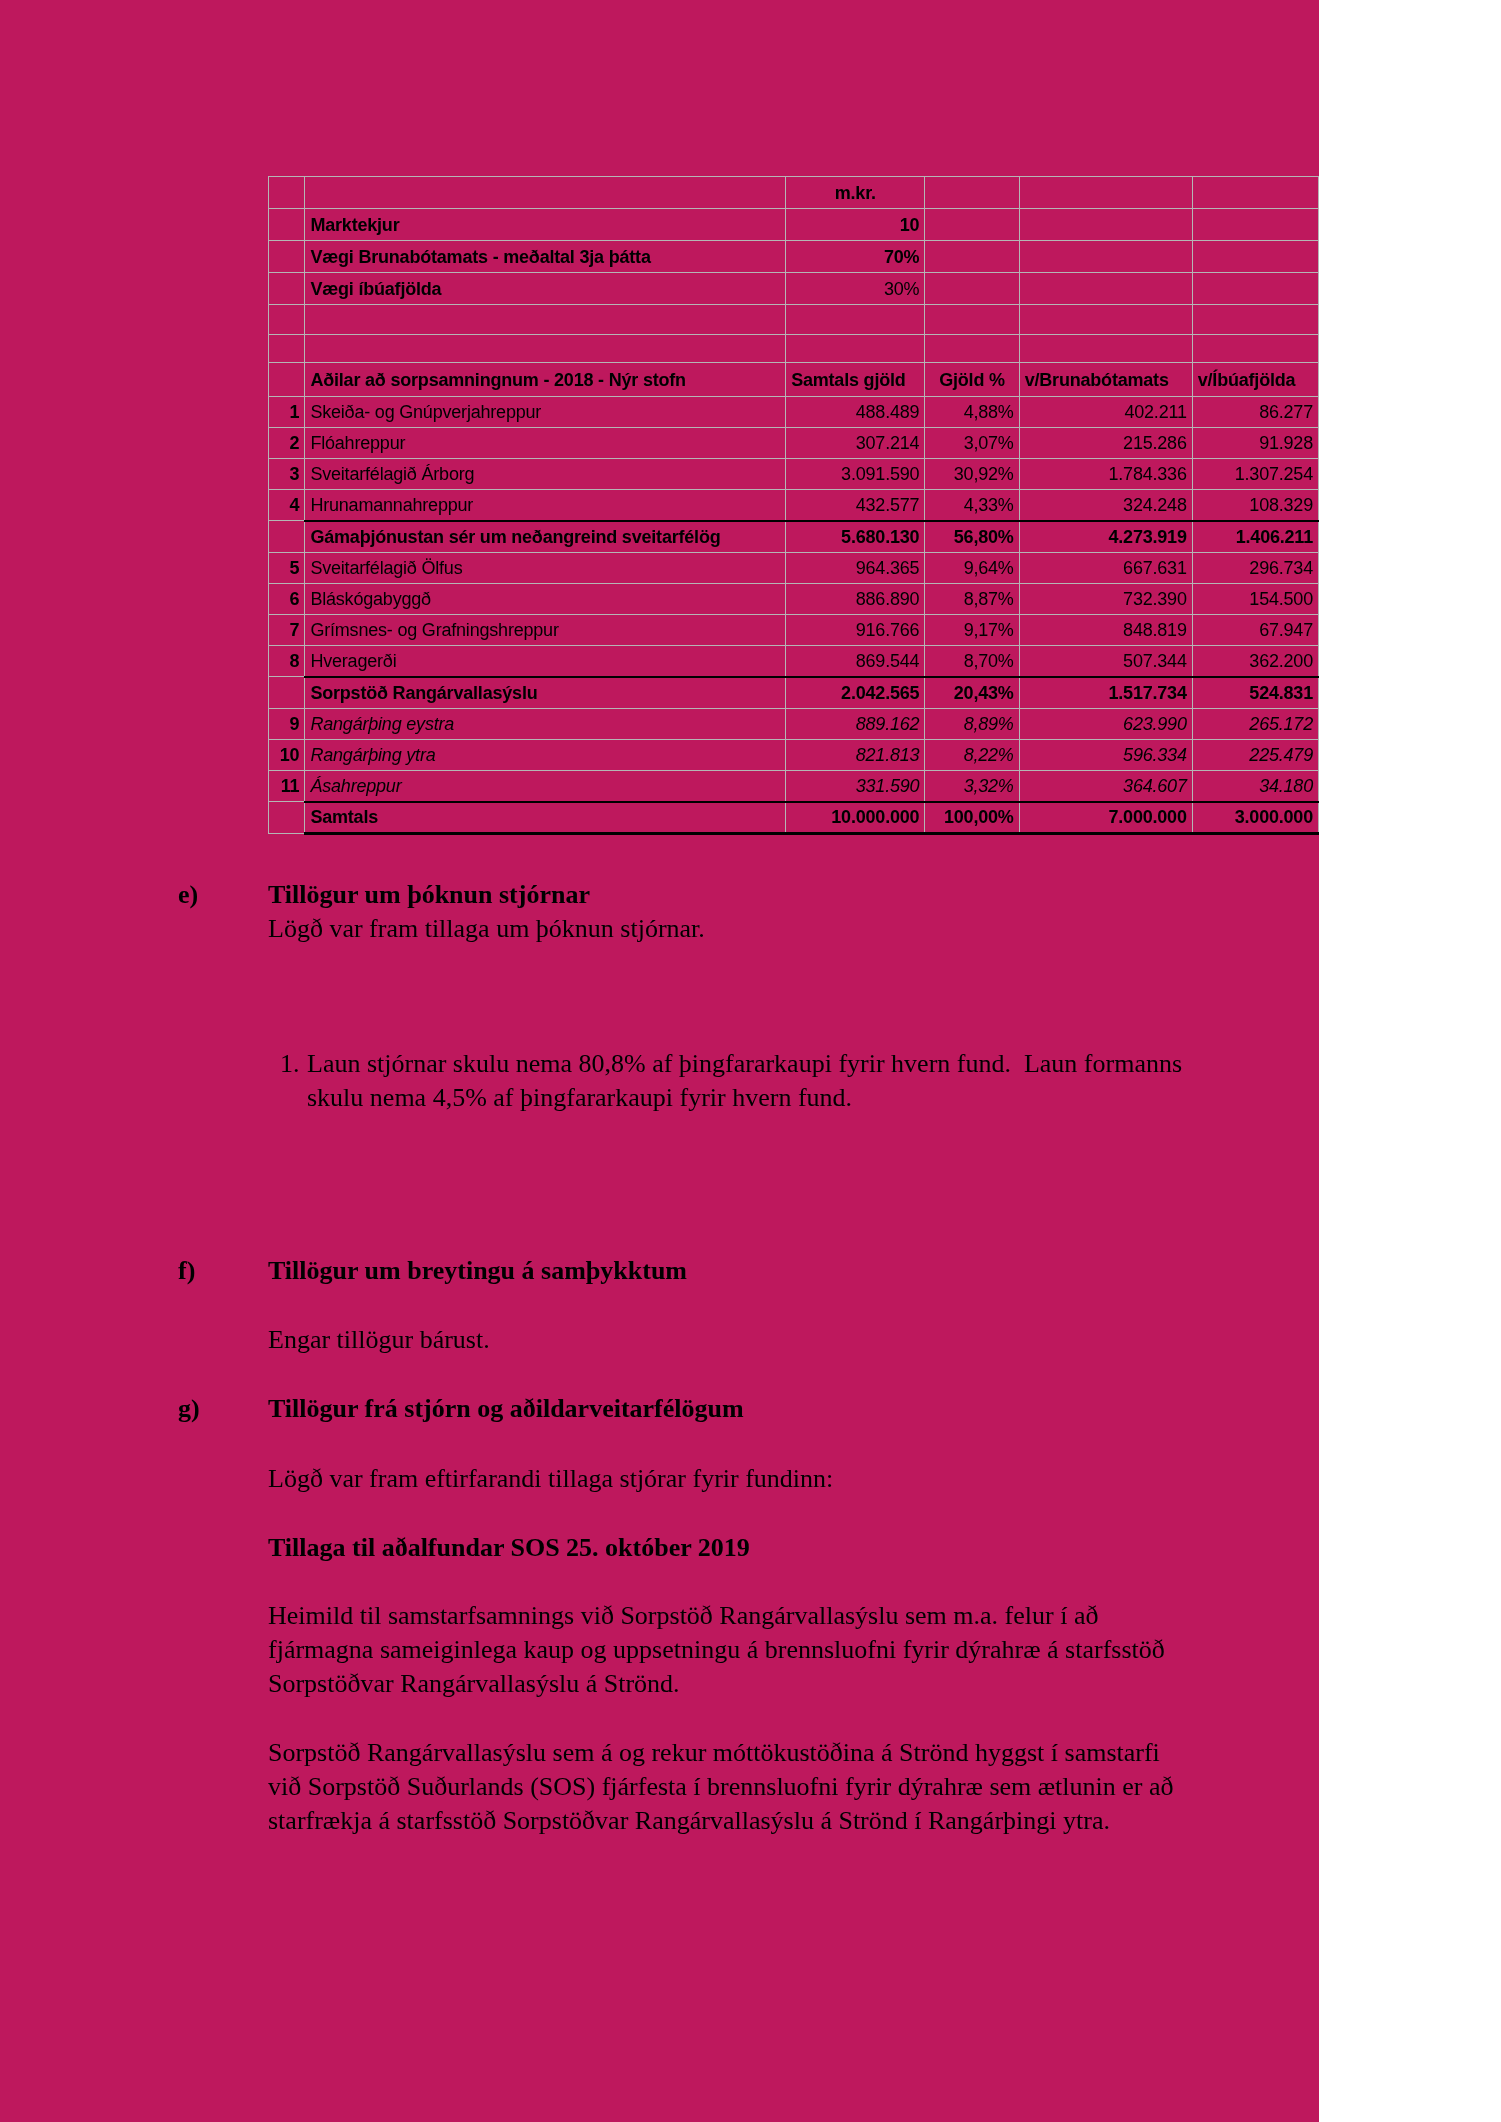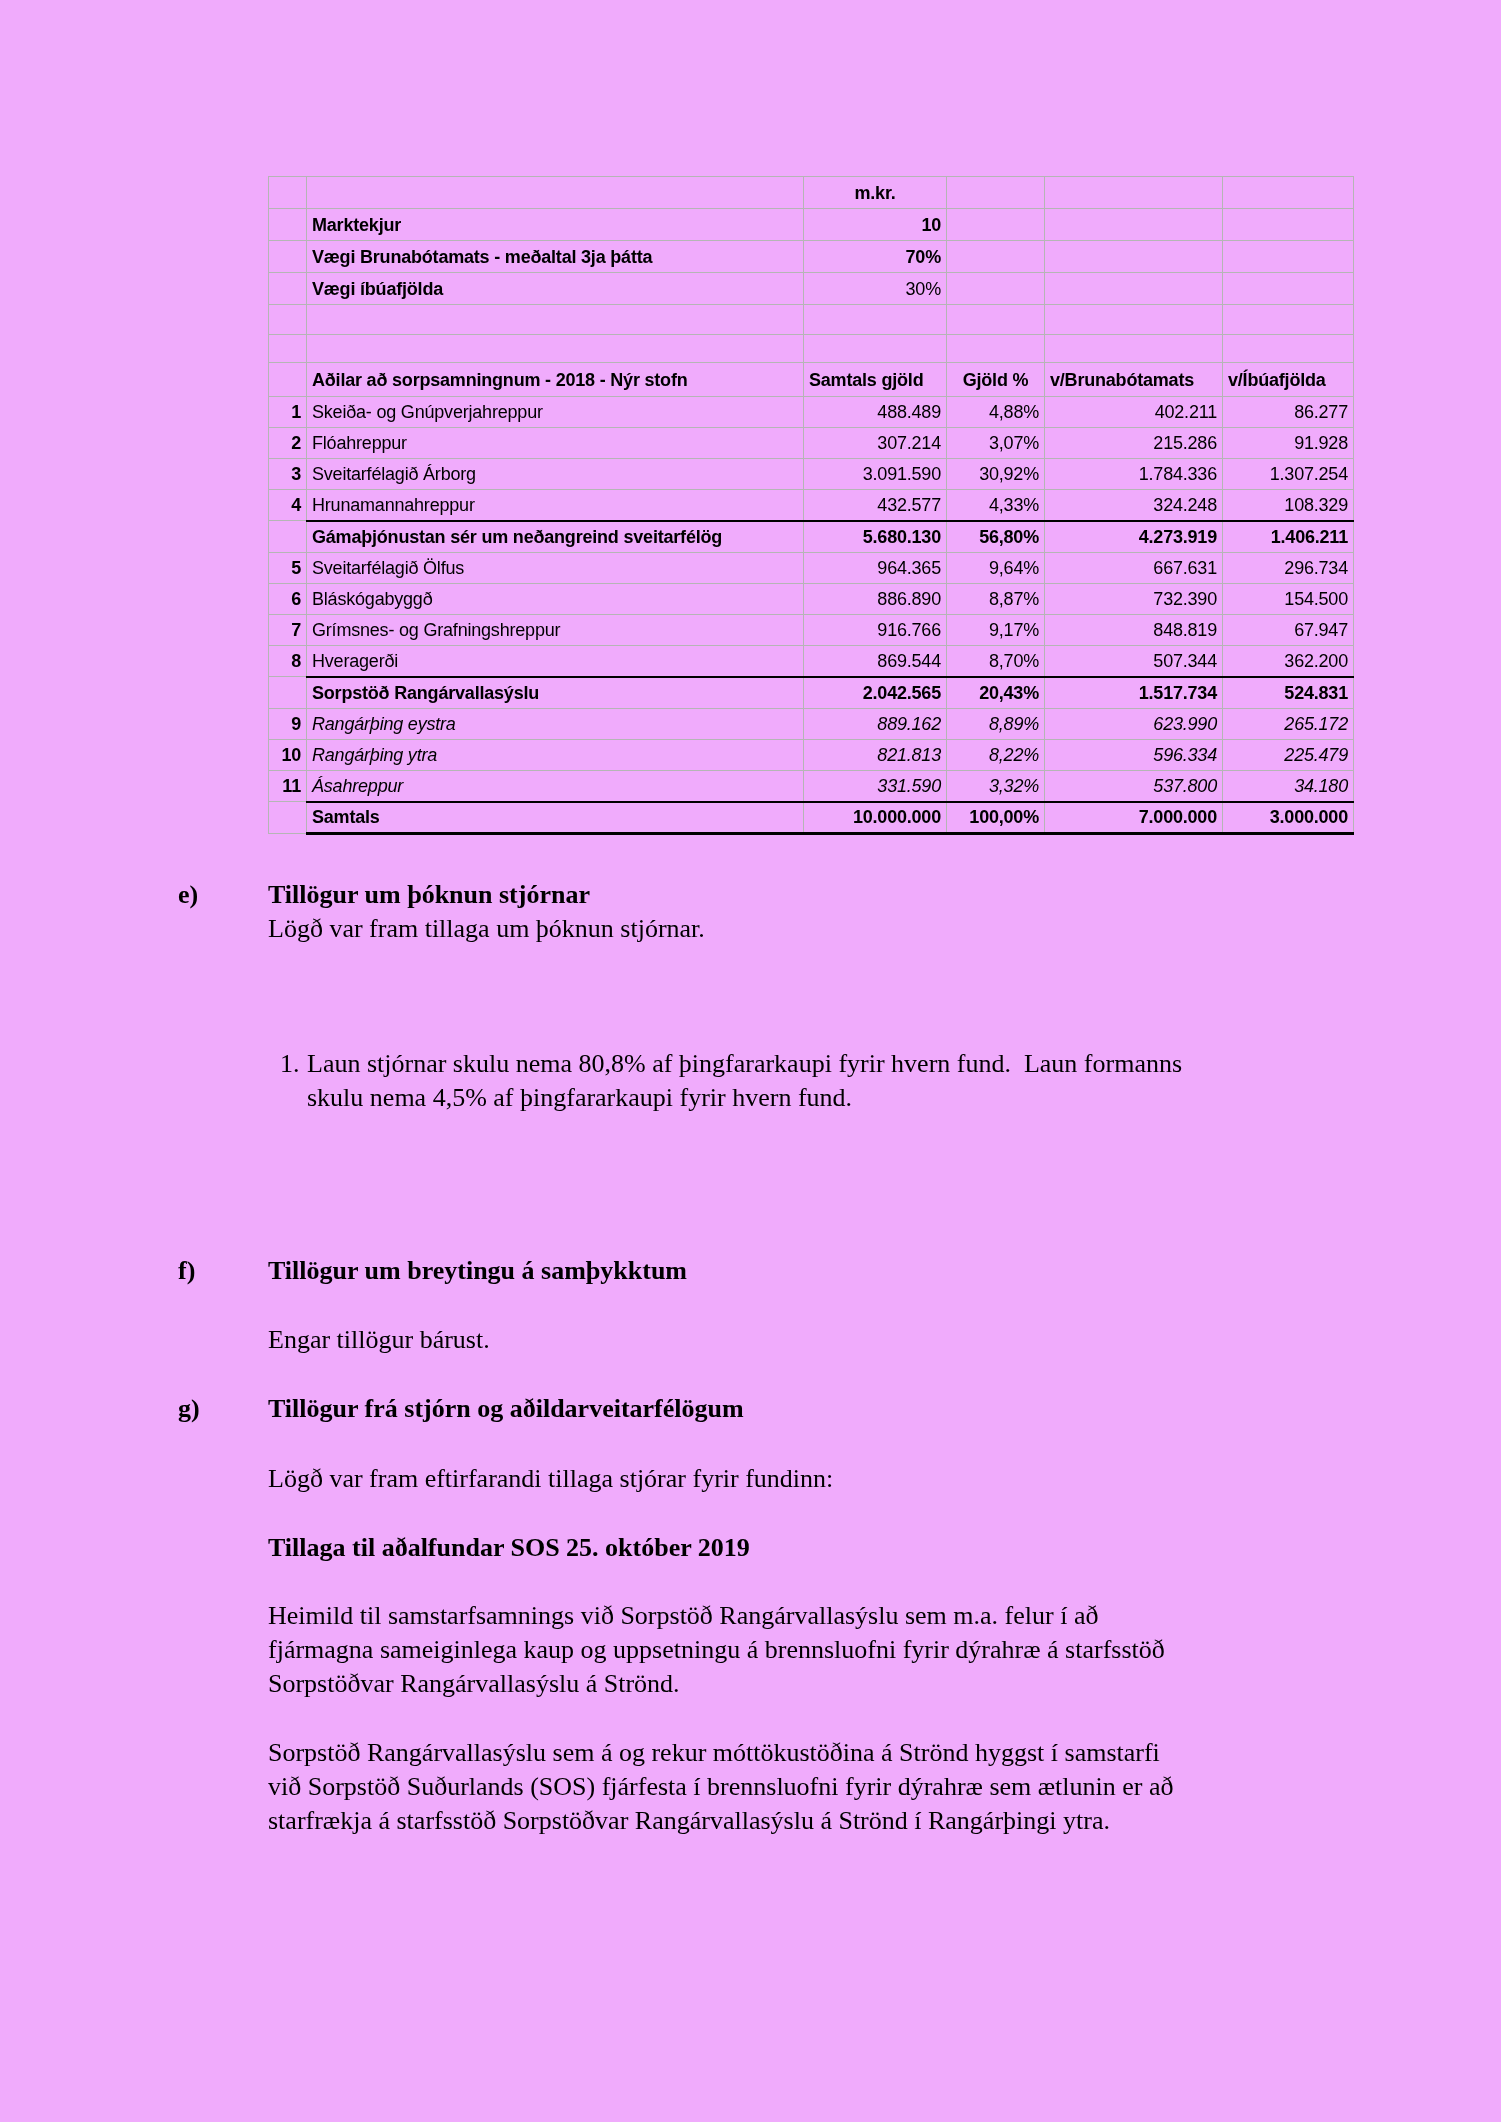--- a/index.html
+++ b/index.html
@@ -1,16 +1,16 @@
 <!DOCTYPE html>
 <html><head>
 <meta charset="utf-8">
 <style>
   html,body{margin:0;padding:0;background:#ffffff;}
-  .page{position:relative;width:1501px;height:2122px;background:#f0abfc;overflow:hidden;
+  .page{position:relative;width:1319px;height:2122px;background:#be185d;overflow:hidden;
         font-family:"Liberation Sans",sans-serif;color:#000;}
 
   
   .sheet{position:absolute;left:268px;top:176px;border-collapse:collapse;table-layout:fixed;}
   .sheet td{border:1.5px solid #b5b5b5;font-family:"Liberation Sans",sans-serif;
             font-size:18px;line-height:1;letter-spacing:-0.2px;color:#000;
             padding:0 5px;white-space:nowrap;overflow:hidden;vertical-align:middle;}
   .r-pre{height:32px}.r-sp1{height:30px}.r-sp2{height:28px}
   .r-hdr{height:34px}.r-body{height:31px}.r-sub,.r-tot{height:32px}
   .b{font-weight:bold}.it{font-style:italic}.center{text-align:center}
@@ -198,21 +198,21 @@
           <td class="c2 num v1 it">821.813</td>
           <td class="c3 num v2 it">8,22%</td>
           <td class="c4 num v3 it">596.334</td>
           <td class="c5 num it">225.479</td>
         </tr>
         <tr class="r-body">
           <td class="c0 num b">11</td>
           <td class="c1 it ind2">Ásahreppur</td>
           <td class="c2 num v1 it">331.590</td>
           <td class="c3 num v2 it">3,32%</td>
-          <td class="c4 num v3 it">537.800</td>
+          <td class="c4 num v3 it">364.607</td>
           <td class="c5 num it">34.180</td>
         </tr>
         <tr class="r-body r-tot">
           <td class="c0 num b"></td>
           <td class="c1 b">Samtals</td>
           <td class="c2 num v1 b">10.000.000</td>
           <td class="c3 num v2 b">100,00%</td>
           <td class="c4 num v3 b">7.000.000</td>
           <td class="c5 num b">3.000.000</td>
         </tr>

